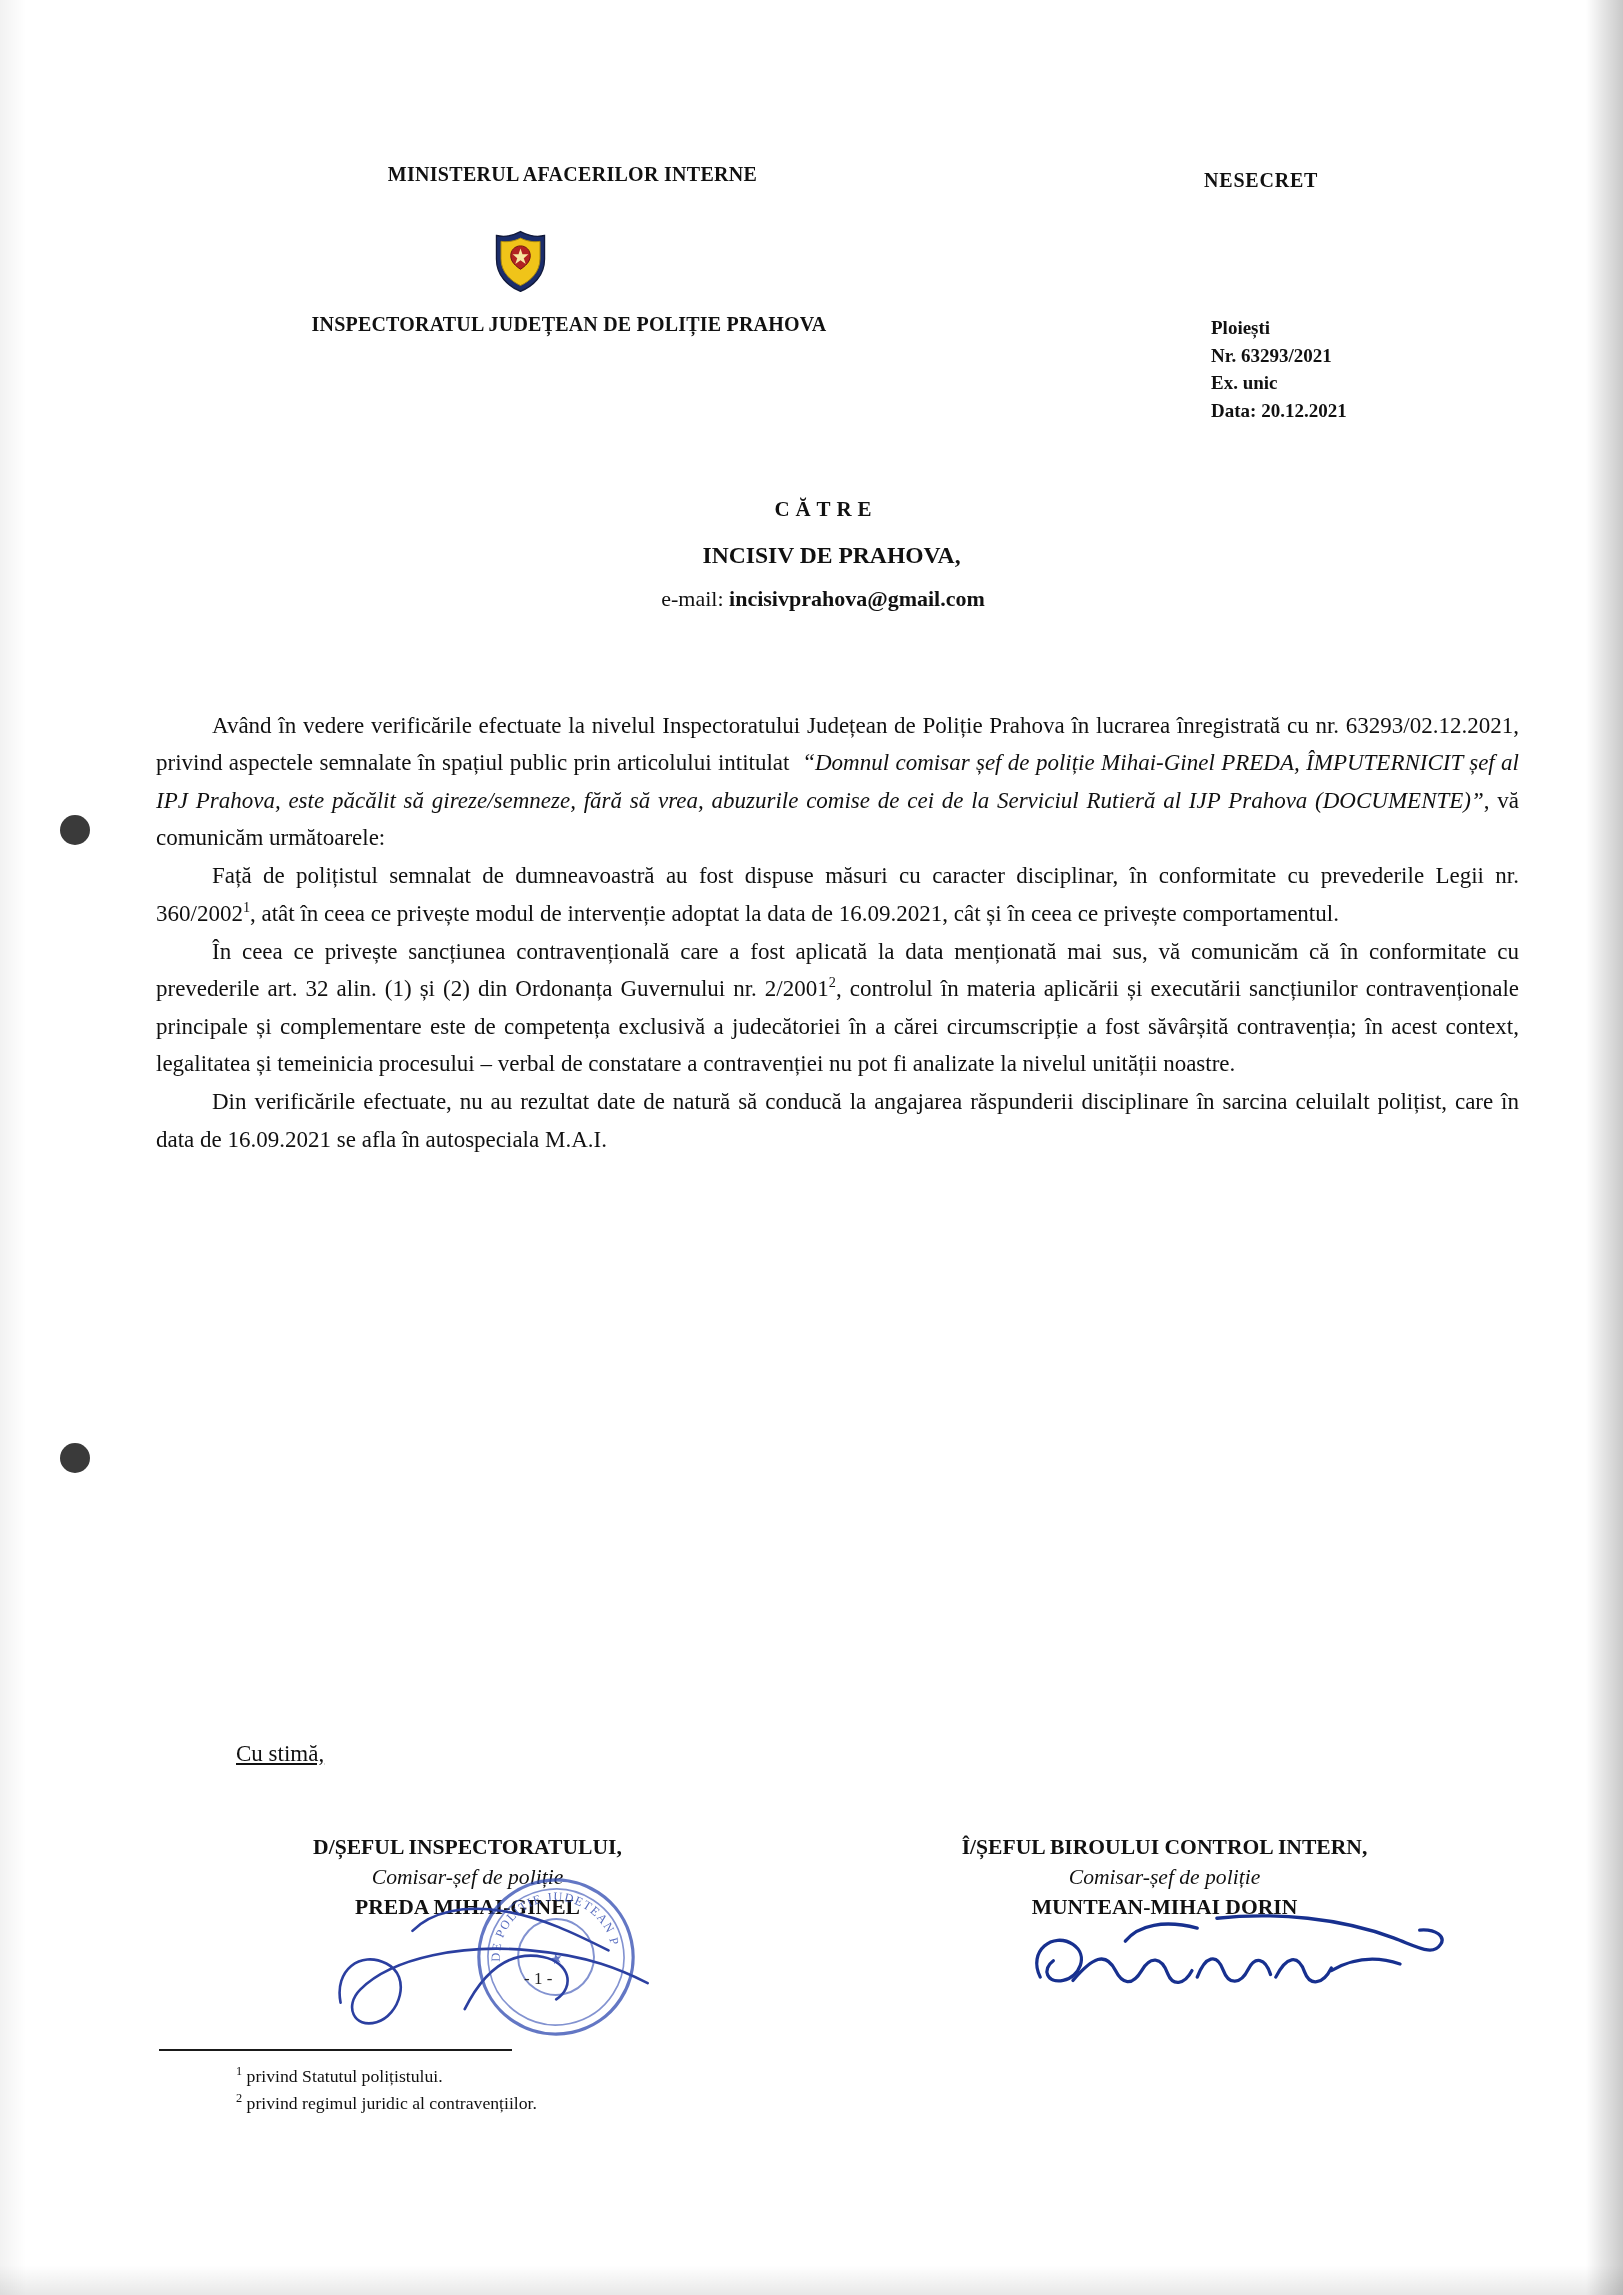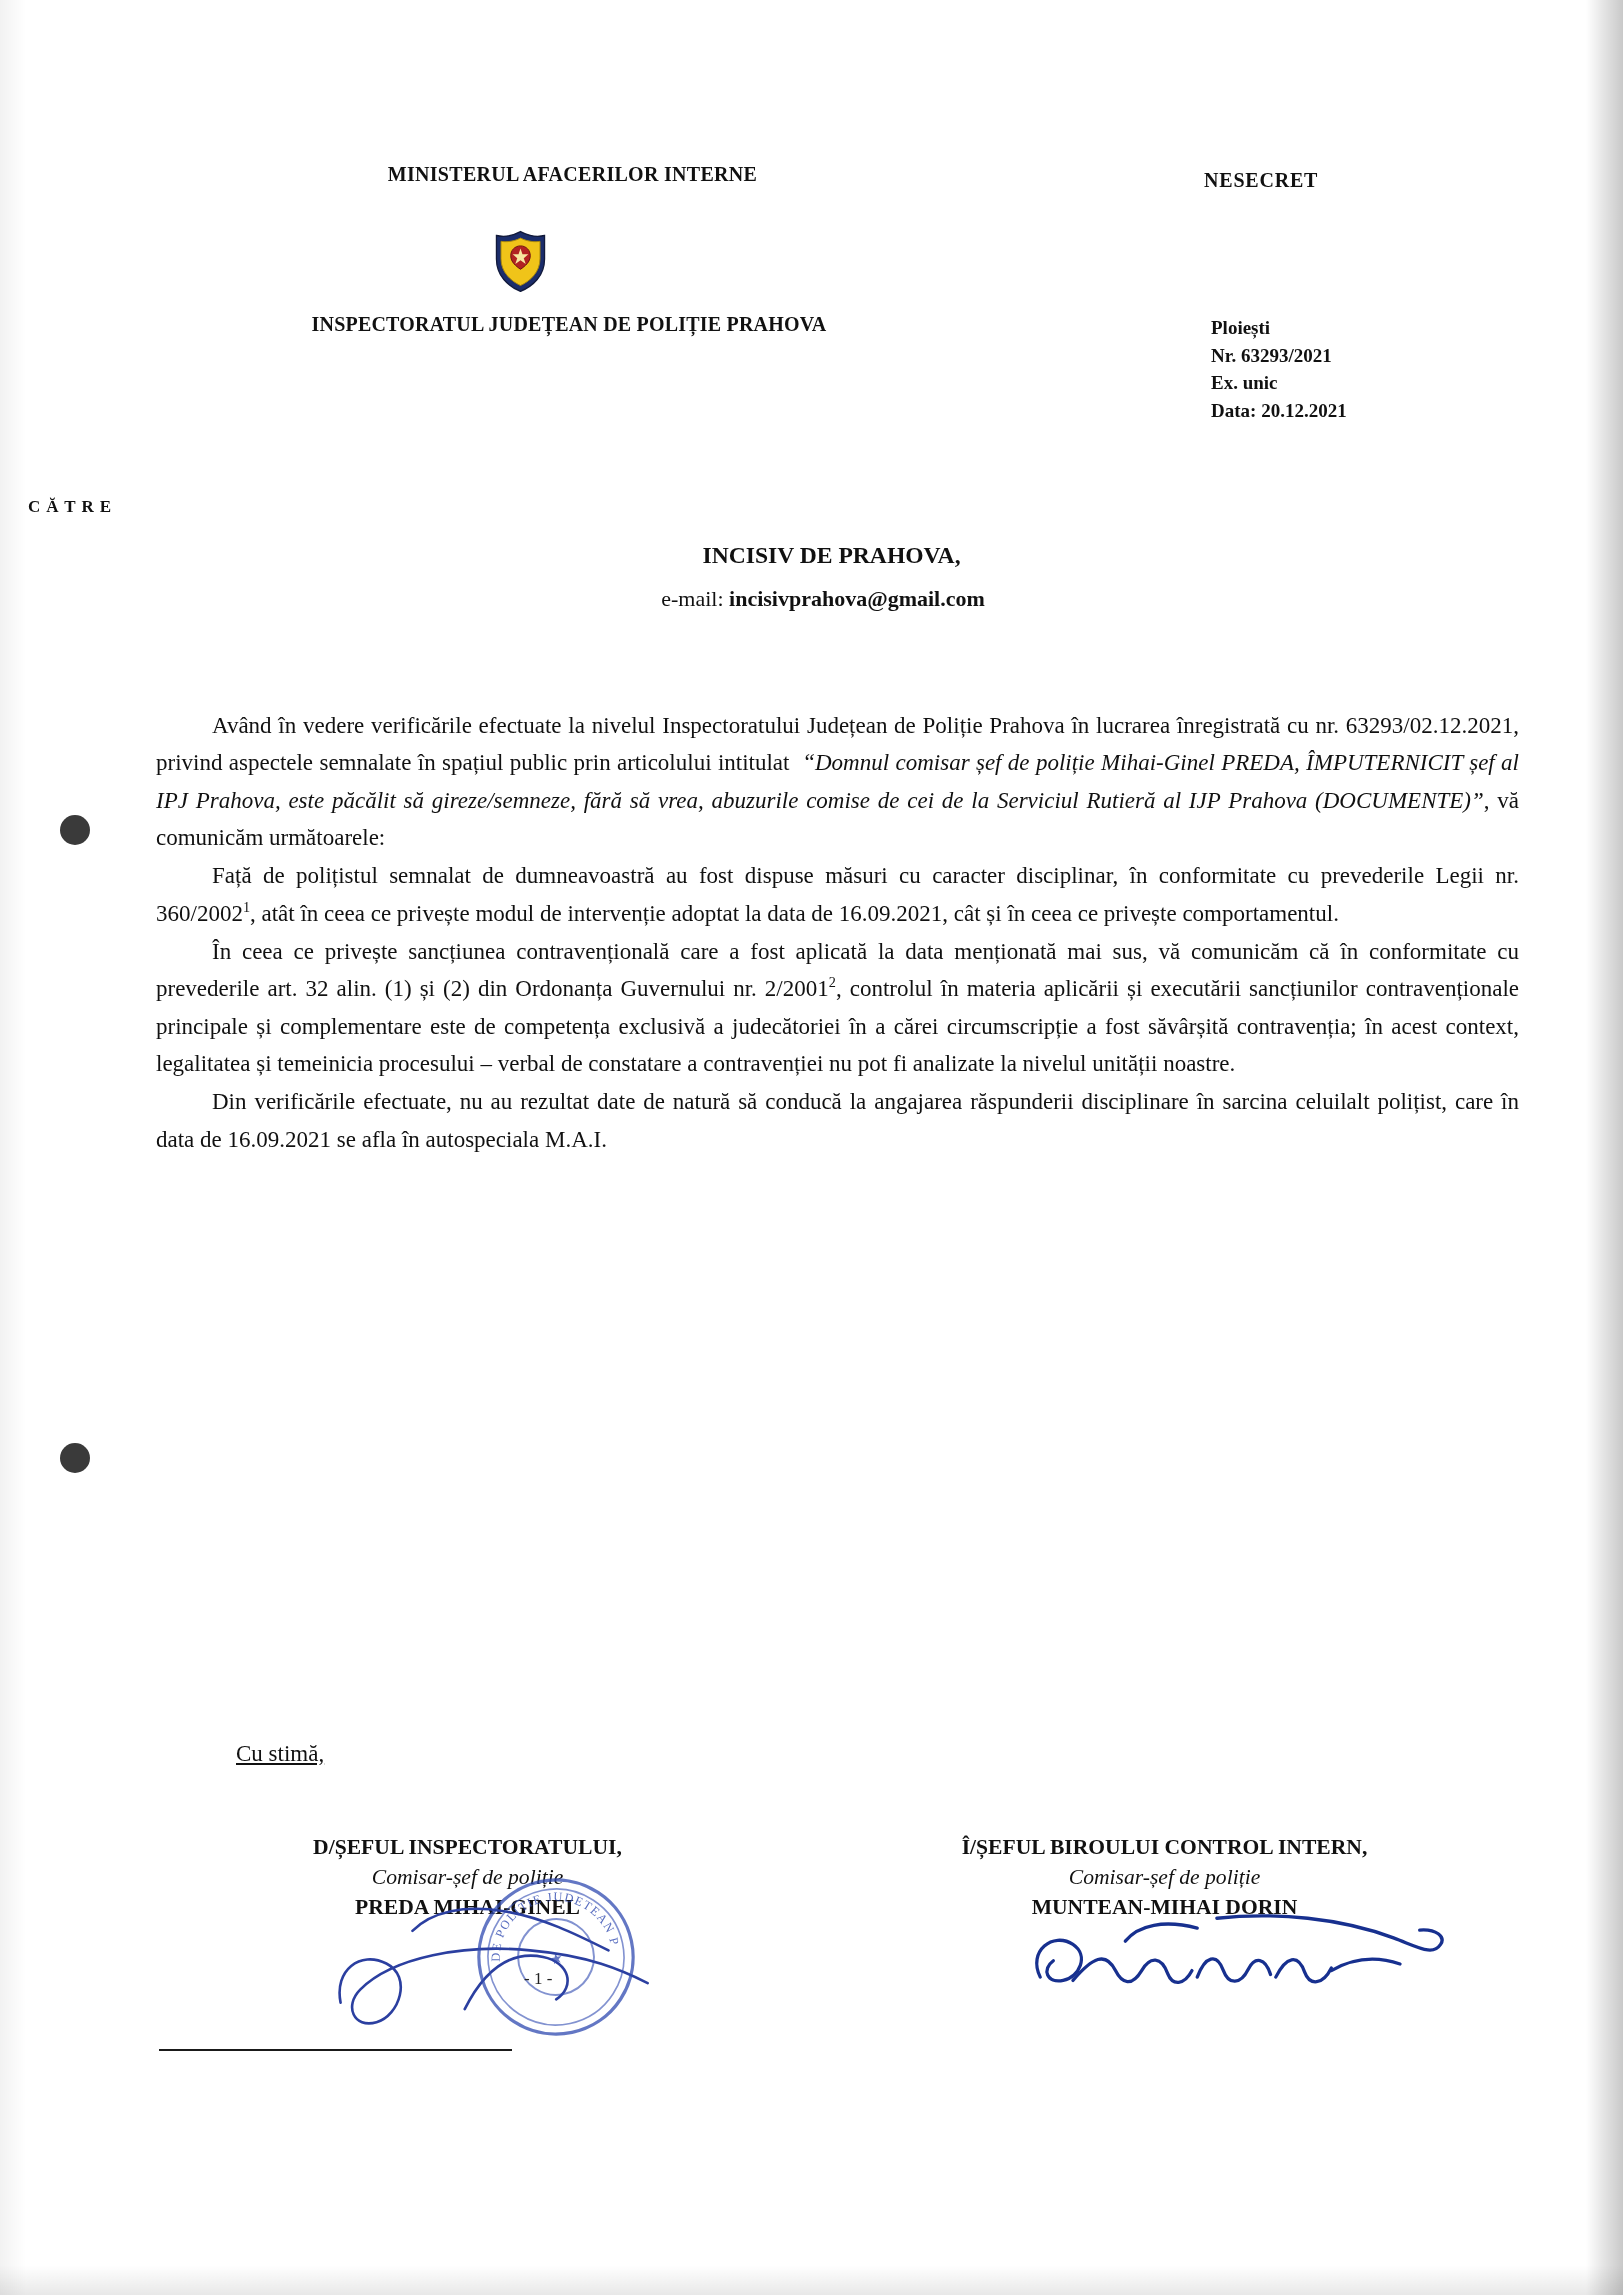--- a/index.html
+++ b/index.html
@@ -100,23 +100,23 @@
     font-size: 19px;
     line-height: 1.45;
   }
   .hdr-reg div { white-space: nowrap; }
 
   
   .catre {
     position: absolute;
     left: 0; top: 497px;
     width: 1624px;
-    text-align: left;
-    font-weight: bold;
-    font-size: 17px;
+    text-align: center;
+    font-weight: bold;
+    font-size: 21px;
     letter-spacing: 5.9px;
     padding-left: 28px;
     box-sizing: border-box;
   }
   .addressee {
     position: absolute;
     left: 0; top: 542px;
     width: 1624px;
     text-align: center;
     font-weight: bold;
@@ -314,20 +314,24 @@
           <path d="M300 150 C312 118, 330 112, 340 140 C348 162, 366 162, 378 138 C388 118, 404 120, 412 146"></path>
           <path d="M420 150 C436 118, 454 114, 464 142 C472 164, 492 162, 505 136"></path>
           <path d="M190 95 C210 70, 250 62, 300 75"></path>
           <path d="M330 60 C420 50, 520 60, 600 90 C640 105, 660 118, 672 100 C680 88, 665 76, 640 78"></path>
           <path d="M505 140 C540 120, 575 118, 610 130"></path>
         </g>
       </svg>
     </div>
 
     <div class="footnote-rule"></div>
+    <div class="footnotes">
+      <div><sup>1</sup> <span>privind Statutul polițistului.</span></div>
+      <div><sup>2</sup> <span>privind regimul juridic al contravențiilor.</span></div>
+    </div>
 
   </div>
 
   <div class="punch p1"></div>
   <div class="punch p2"></div>
   <div class="scan-edge-right"></div>
   <div class="scan-edge-left"></div>
   <div class="scan-edge-bottom"></div>
 </div>
 

